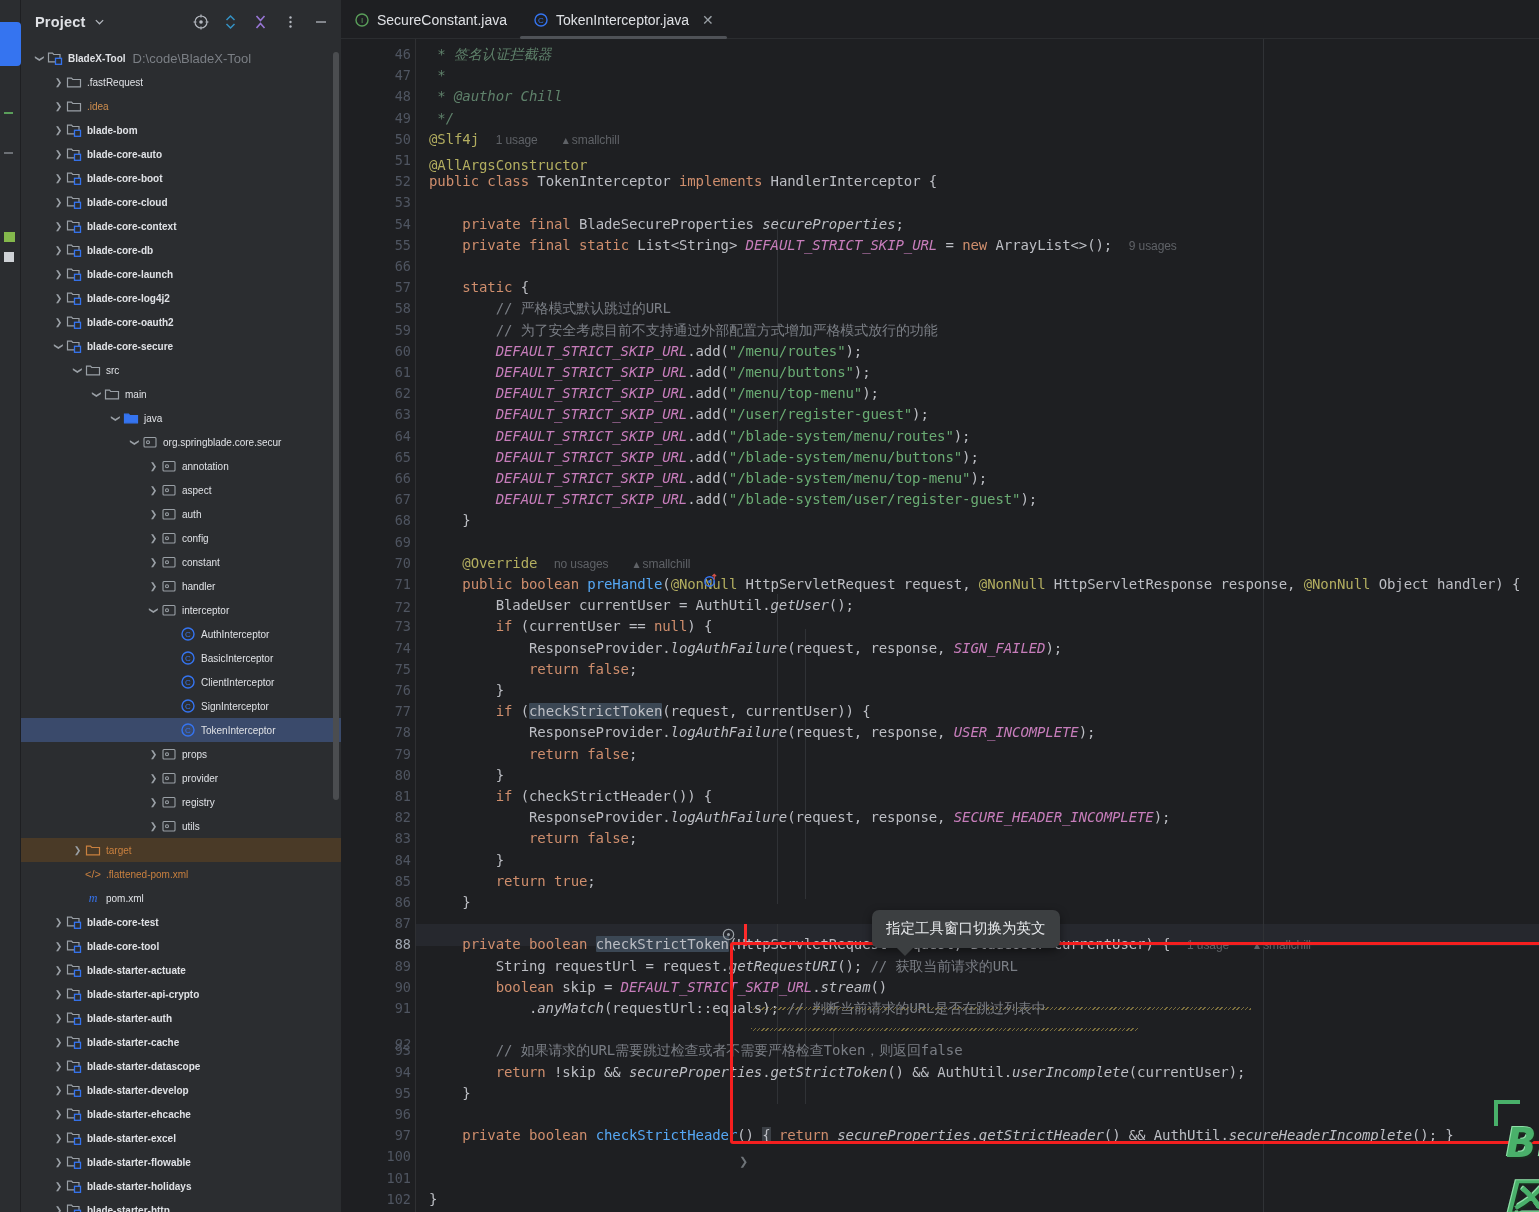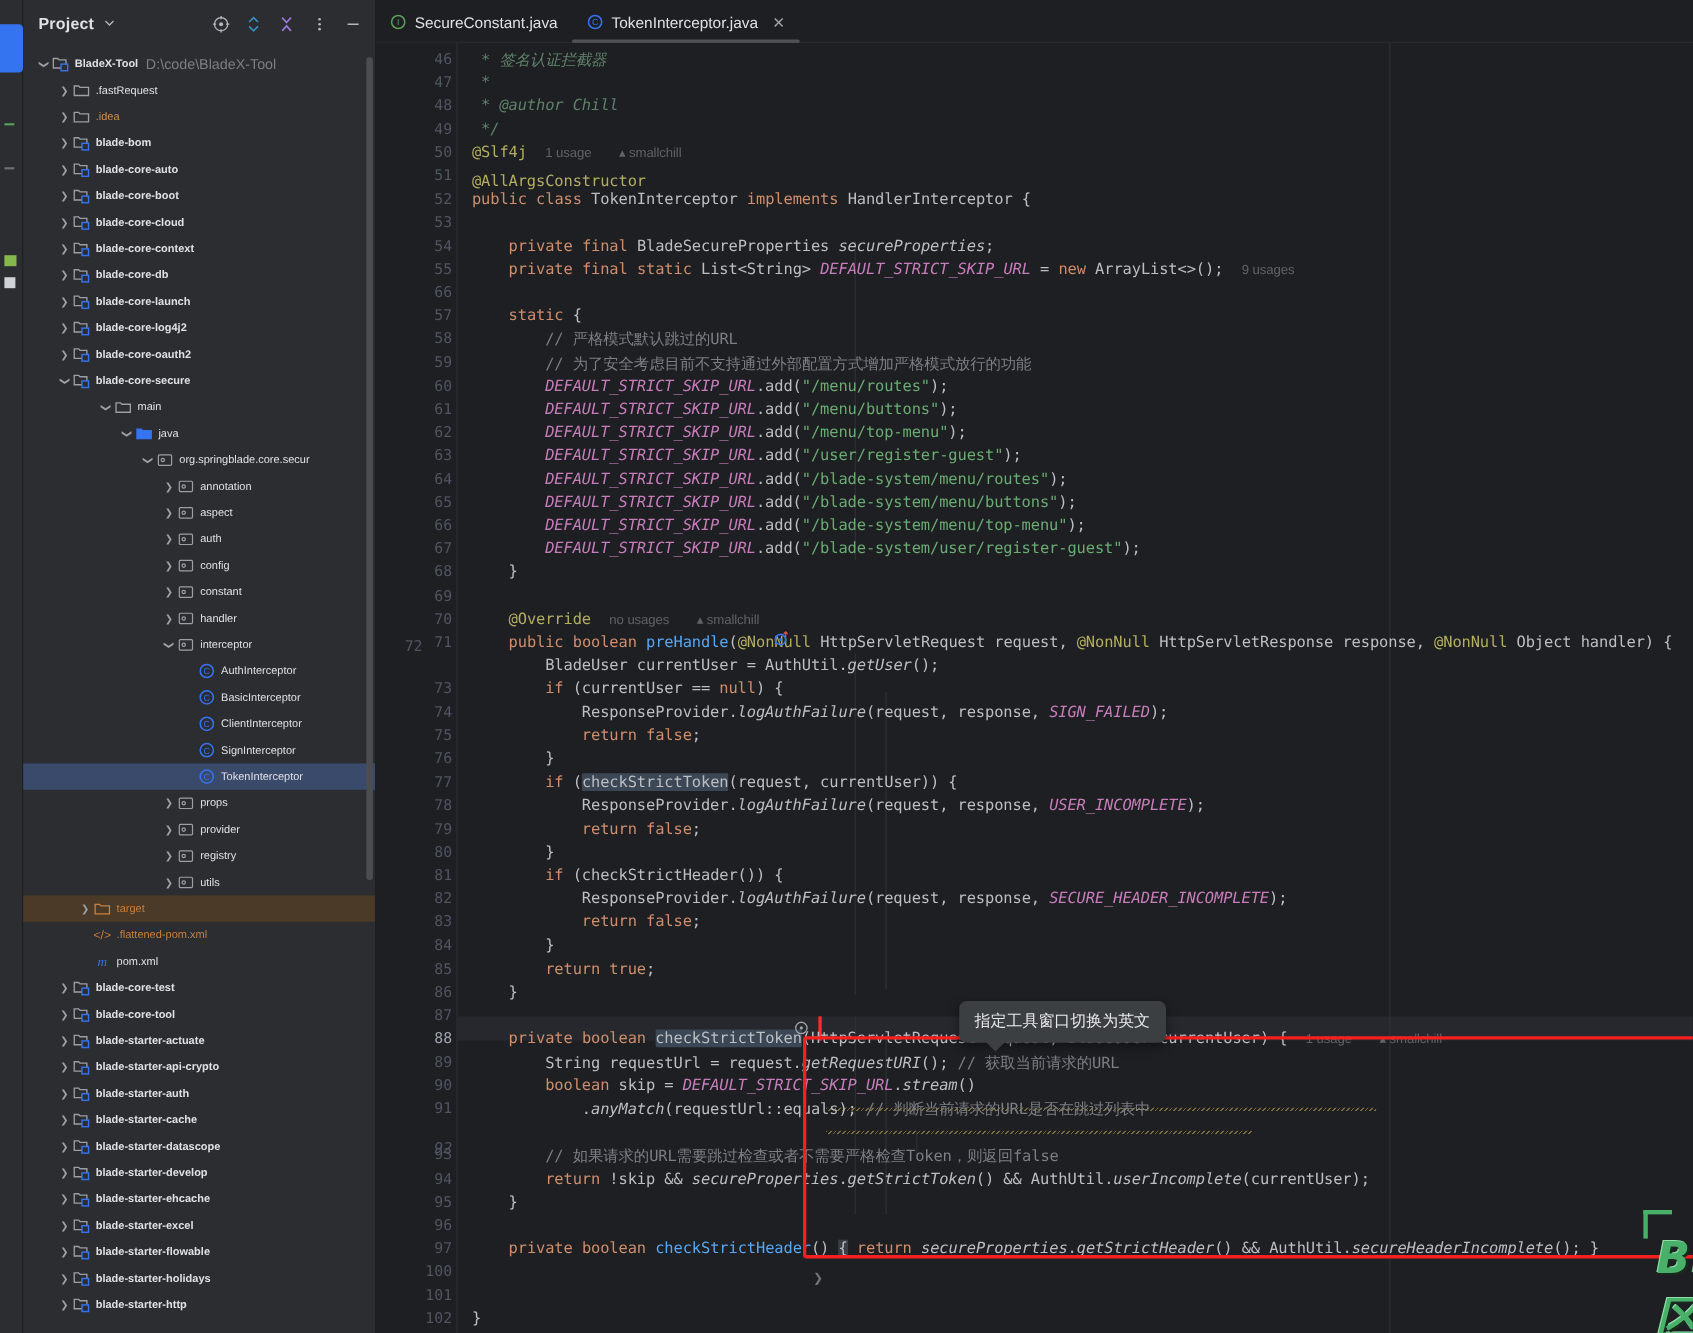--- a/index.html
+++ b/index.html
@@ -321,20 +321,29 @@
         </div>
         <div class="row" style="padding-left: 31px;">
           <span class="arrow" style="transform: rotate(90deg);">❯</span>
           <span class="ico">
             <svg width="16" height="16" viewBox="0 0 16 16">
               <path d="M1.5 3.2h4l1.2 1.3h6.3v7.3h-11.5z" fill="none" stroke="#9aa0a6" stroke-width="1.2"></path>
               <rect x="8.5" y="8.3" width="6" height="6" fill="#2b2d30" stroke="#3574f0" stroke-width="1.3"></rect>
             </svg>
           </span>
           <span class="lbl b">blade-core-secure</span>
+        </div>
+        <div class="row" style="padding-left: 50px;">
+          <span class="arrow" style="transform: rotate(90deg);">❯</span>
+          <span class="ico">
+            <svg width="16" height="16" viewBox="0 0 16 16">
+              <path d="M1.5 4.2h4l1.2 1.3h7.8v7.3h-13z" fill="none" stroke="#9aa0a6" stroke-width="1.2"></path>
+            </svg>
+          </span>
+          <span class="lbl">src</span>
         </div>
         <div class="row" style="padding-left: 69px;">
           <span class="arrow" style="transform: rotate(90deg);">❯</span>
           <span class="ico">
             <svg width="16" height="16" viewBox="0 0 16 16">
               <path d="M1.5 4.2h4l1.2 1.3h7.8v7.3h-13z" fill="none" stroke="#9aa0a6" stroke-width="1.2"></path>
             </svg>
           </span>
           <span class="lbl">main</span>
         </div>
@@ -766,21 +775,21 @@
           <div class="ln" style="top: 452.2px;">67</div>
           <div class="code" style="top: 452.2px;">        <span class="sf">DEFAULT_STRICT_SKIP_URL</span>.add(<span class="st">"/blade-system/user/register-guest"</span>);</div>
           <div class="ln" style="top: 473.4px;">68</div>
           <div class="code" style="top: 473.4px;">    }</div>
           <div class="ln" style="top: 494.6px;">69</div>
           <div class="code" style="top: 494.6px;"></div>
           <div class="ln" style="top: 515.8px;">70</div>
           <div class="code" style="top: 515.8px;">    <span class="an">@Override</span>  <span class="hint">no usages</span>   <span class="author">▴ smallchill</span></div>
           <div class="ln" style="top: 537px;">71</div>
           <div class="code" style="top: 537px;">    <span class="k">public</span> <span class="k">boolean</span> <span class="mt">preHandle</span>(<span class="an">@NonNull</span> <span class="ty">HttpServletRequest</span> request, <span class="an">@NonNull</span> <span class="ty">HttpServletResponse</span> response, <span class="an">@NonNull</span> <span class="ty">Object</span> handler) {</div>
-          <div class="ln" style="top: 541px; text-align: center;">72</div>
+          <div class="ln" style="top: 560px;">72</div>
           <div class="code" style="top: 558.2px;">        <span class="ty">BladeUser</span> currentUser = <span class="ty">AuthUtil</span>.<span class="im">getUser</span>();</div>
           <div class="ln" style="top: 579.4px;">73</div>
           <div class="code" style="top: 579.4px;">        <span class="k">if</span> (currentUser == <span class="k">null</span>) {</div>
           <div class="ln" style="top: 600.6px;">74</div>
           <div class="code" style="top: 600.6px;">            <span class="ty">ResponseProvider</span>.<span class="im">logAuthFailure</span>(request, response, <span class="cn">SIGN_FAILED</span>);</div>
           <div class="ln" style="top: 621.8px;">75</div>
           <div class="code" style="top: 621.8px;">            <span class="k">return</span> <span class="k">false</span>;</div>
           <div class="ln" style="top: 643px;">76</div>
           <div class="code" style="top: 643px;">        }</div>
           <div class="ln" style="top: 664.2px;">77</div>

